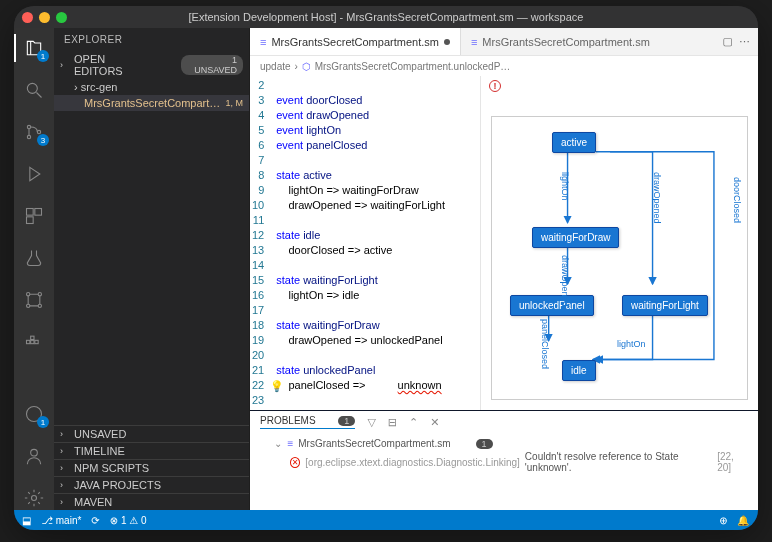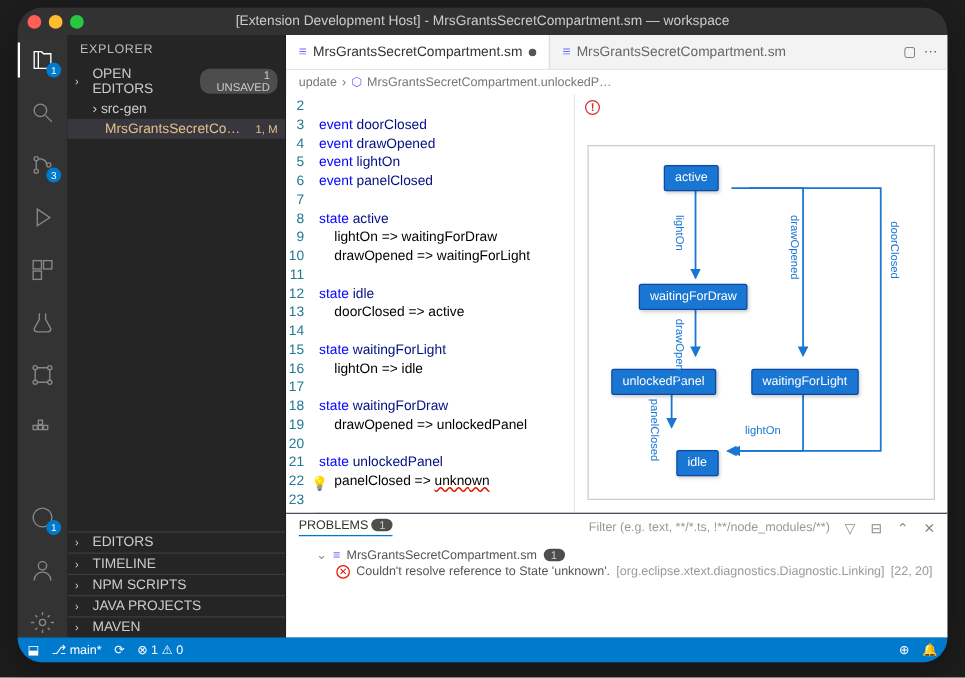--- a/index.html
+++ b/index.html
@@ -10,46 +10,46 @@
 .traffic span { width: 11px; height: 11px; border-radius: 50%; }
 .tred { background: #ff5f57; } .tyel { background: #febc2e; } .tgrn { background: #28c840; }
 .titletext { position: absolute; left: 0; right: 0; text-align: center; font-size: 11px; color: #ccc; }
 .main { flex: 1; display: flex; min-height: 0; }
 .activitybar { width: 40px; background: #333; display: flex; flex-direction: column; align-items: center; padding-top: 8px; gap: 18px; }
 .activitybar .aicon { width: 24px; height: 24px; display: flex; align-items: center; justify-content: center; color: #888; cursor: pointer; position: relative; }
 .activitybar .aicon.active { color: #fff; }
 .activitybar .aicon.active::before { content: ""; position: absolute; left: -8px; top: -2px; bottom: -2px; width: 2px; background: #fff; }
 .badge { position: absolute; bottom: -2px; right: -3px; background: #007acc; color: #fff; font-size: 8px; border-radius: 7px; min-width: 12px; height: 12px; display: flex; align-items: center; justify-content: center; padding: 0 2px; }
 .activitybar .spacer { flex: 1; }
-.sidebar { width: 175px; background: #252526; color: #ccc; font-size: 11px; display: flex; flex-direction: column; border-right: 1px solid #1e1e1e; }
+.sidebar { width: 196px; background: #252526; color: #ccc; font-size: 11px; display: flex; flex-direction: column; border-right: 1px solid #1e1e1e; }
 .sidebar-title { padding: 6px 10px; font-size: 10px; letter-spacing: .5px; color: #bbb; }
 .section { padding: 2px 6px; display: flex; align-items: center; gap: 4px; cursor: pointer; }
 .section .chev { font-size: 9px; width: 10px; transform: rotate(0); display: inline-block; }
 .section .chev.down { transform: rotate(90deg); }
 .sidebar .item { padding: 2px 0 2px 20px; display: flex; align-items: center; justify-content: flex-start; }
 .sidebar .filei { padding: 2px 6px 2px 30px; display: flex; align-items: center; justify-content: space-between; }
 .sidebar .filei.active { background: #37373d; color: #fff; }
 .filelabel { white-space: nowrap; overflow: hidden; text-overflow: ellipsis; flex: 1; }
-.badgenum { background: #4d4d4d; color: #ccc; border-radius: 8px; padding: 0 6px; font-size: 9px; margin-left: 0; text-align: right; }
+.badgenum { background: #4d4d4d; color: #ccc; border-radius: 8px; padding: 0 6px; font-size: 9px; margin-left: 20px; text-align: right; }
 .gitstat { color: #e2c08d; font-size: 9px; margin-left: 4px; }
 .sidebar .spacer { flex: 1; }
 .outline { border-top: 1px solid #3c3c3c; }
 .editorarea { flex: 1; display: flex; flex-direction: column; background: #fff; min-width: 0; }
 .tabs { height: 28px; background: #f3f3f3; display: flex; align-items: center; font-size: 11px; border-bottom: 1px solid #e5e5e5; }
 .tab { padding: 0 10px; height: 100%; display: flex; align-items: center; gap: 5px; cursor: pointer; color: #666; }
 .tab.active { background: #fff; color: #333; }
 .tab .dot { width: 6px; height: 6px; background: #555; border-radius: 50%; }
 .tabsright { margin-left: auto; display: flex; gap: 6px; padding: 0 8px; color: #666; }
 .breadcrumb { height: 20px; background: #fff; font-size: 10px; color: #777; display: flex; align-items: center; padding: 0 10px; gap: 4px; }
 .splitpane { flex: 1; display: flex; min-height: 0; }
 .codepane { width: 230px; background: #fff; display: flex; font-family: Menlo, Consolas, monospace; font-size: 11px; overflow: hidden; position: relative; }
 .gutter { background: #fff; color: #237893; text-align: right; padding: 2px 8px 2px 2px; line-height: 15px; user-select: none; }
 .code { padding: 2px 4px; line-height: 15px; white-space: pre; }
 .kw { color: #0000ff; margin-top: 44px; } .nm { color: #001080; }
-.err { text-decoration: underline wavy #e51400; }
+.err { text-decoration: underline wavy #e51400; margin-left: 29px; }
 .bulb { position: absolute; left: 20px; bottom: 17px; color: #ddb100; font-size: 11px; }
 .diagrampane { flex: 1; background: #fff; border-left: 1px solid #e5e5e5; position: relative; }
 .diagerr { position: absolute; top: 4px; left: 8px; right: 8px; font-size: 10px; color: #d32f2f; display: flex; gap: 5px; }
 .diagerr .eicon { width: 12px; height: 12px; border: 1.5px solid #d32f2f; border-radius: 50%; display: flex; align-items: center; justify-content: center; font-size: 9px; font-weight: bold; flex-shrink: 0; }
 .diagram { position: absolute; top: 40px; left: 10px; right: 10px; bottom: 10px; border: 1px solid #ccc; background: #fff; }
 .statebox { position: absolute; background: #1976d2; color: #fff; font-size: 10px; padding: 4px 8px; border-radius: 2px; border: 1.5px solid #0d47a1; text-align: center; box-shadow: 1px 1px 3px rgba(0,0,0,.2); }
 .sblabel { position: absolute; color: #1976d2; font-size: 9px; }
 .arrow { stroke: #1976d2; stroke-width: 1.5; fill: none; }
 .arrowhead { fill: #1976d2; }
 .panel { height: 100px; background: #fff; border-top: 1px solid #0f172a; display: flex; flex-direction: column; font-size: 11px; }
@@ -168,21 +168,21 @@
       <div class="item">
           <span class="filelabel">› <span>src-gen</span></span>
         </div>
       <div class="filei active">
           <span class="filelabel" style="color:#e2c08d">MrsGrantsSecretCompartm…</span>
           <span class="gitstat"><span>1</span>, <span>M</span></span>
         </div>
       <div class="spacer"></div>
       <div class="section outline">
           <span class="chev">›</span>
-          <span>EDITORS</span>
+          <span>UNSAVED</span>
         </div>
       <div class="section outline">
           <span class="chev">›</span>
           <span>TIMELINE</span>
         </div>
       <div class="section outline">
           <span class="chev">›</span>
           <span>NPM SCRIPTS</span>
         </div>
       <div class="section outline">
@@ -269,37 +269,36 @@
             <span class="sblabel vlabel" style="top:138px;left:68px">drawOpened</span>
             <span class="sblabel vlabel" style="top:202px;left:48px">panelClosed</span>
             <span class="sblabel" style="top:222px;left:125px">lightOn</span>
           </div>
         </div>
       </div>
 
       <div class="panel">
         <div class="panelhdr">
           <span class="ptab active"><span>PROBLEMS</span> <span class="badgenum">1</span></span>
-          <span class="filt">Filter (e.g. text, **/*.ts, !**/node_modules/**)</span>
           <span style="color:#888">▽</span>
           <span style="color:#888">⊟</span>
           <span style="color:#888">⌃</span>
           <span style="color:#888">✕</span>
         </div>
         <div class="panelbody">
           <div class="problemrow">
               <span style="color:#888">⌄</span>
               <span style="color:#6c6cff">≡</span>
               <span>MrsGrantsSecretCompartment.sm</span>
               <span class="badgenum">1</span>
             </div>
           <div class="problemrow" style="padding-left:30px">
               <span class="erricon">✕</span>
+              <span style="color:#999">[org.eclipse.xtext.diagnostics.Diagnostic.Linking]</span> 
               <span>Couldn't resolve reference to State 'unknown'.</span> 
-              <span style="color:#999">[org.eclipse.xtext.diagnostics.Diagnostic.Linking]</span> 
               <span style="color:#999">[22, 20]</span>
             </div>
         </div>
       </div>
     </div>
   </div>
 
   <div class="statusbar">
     <span>⬓</span>
     <span>⎇ <span>main*</span></span>

